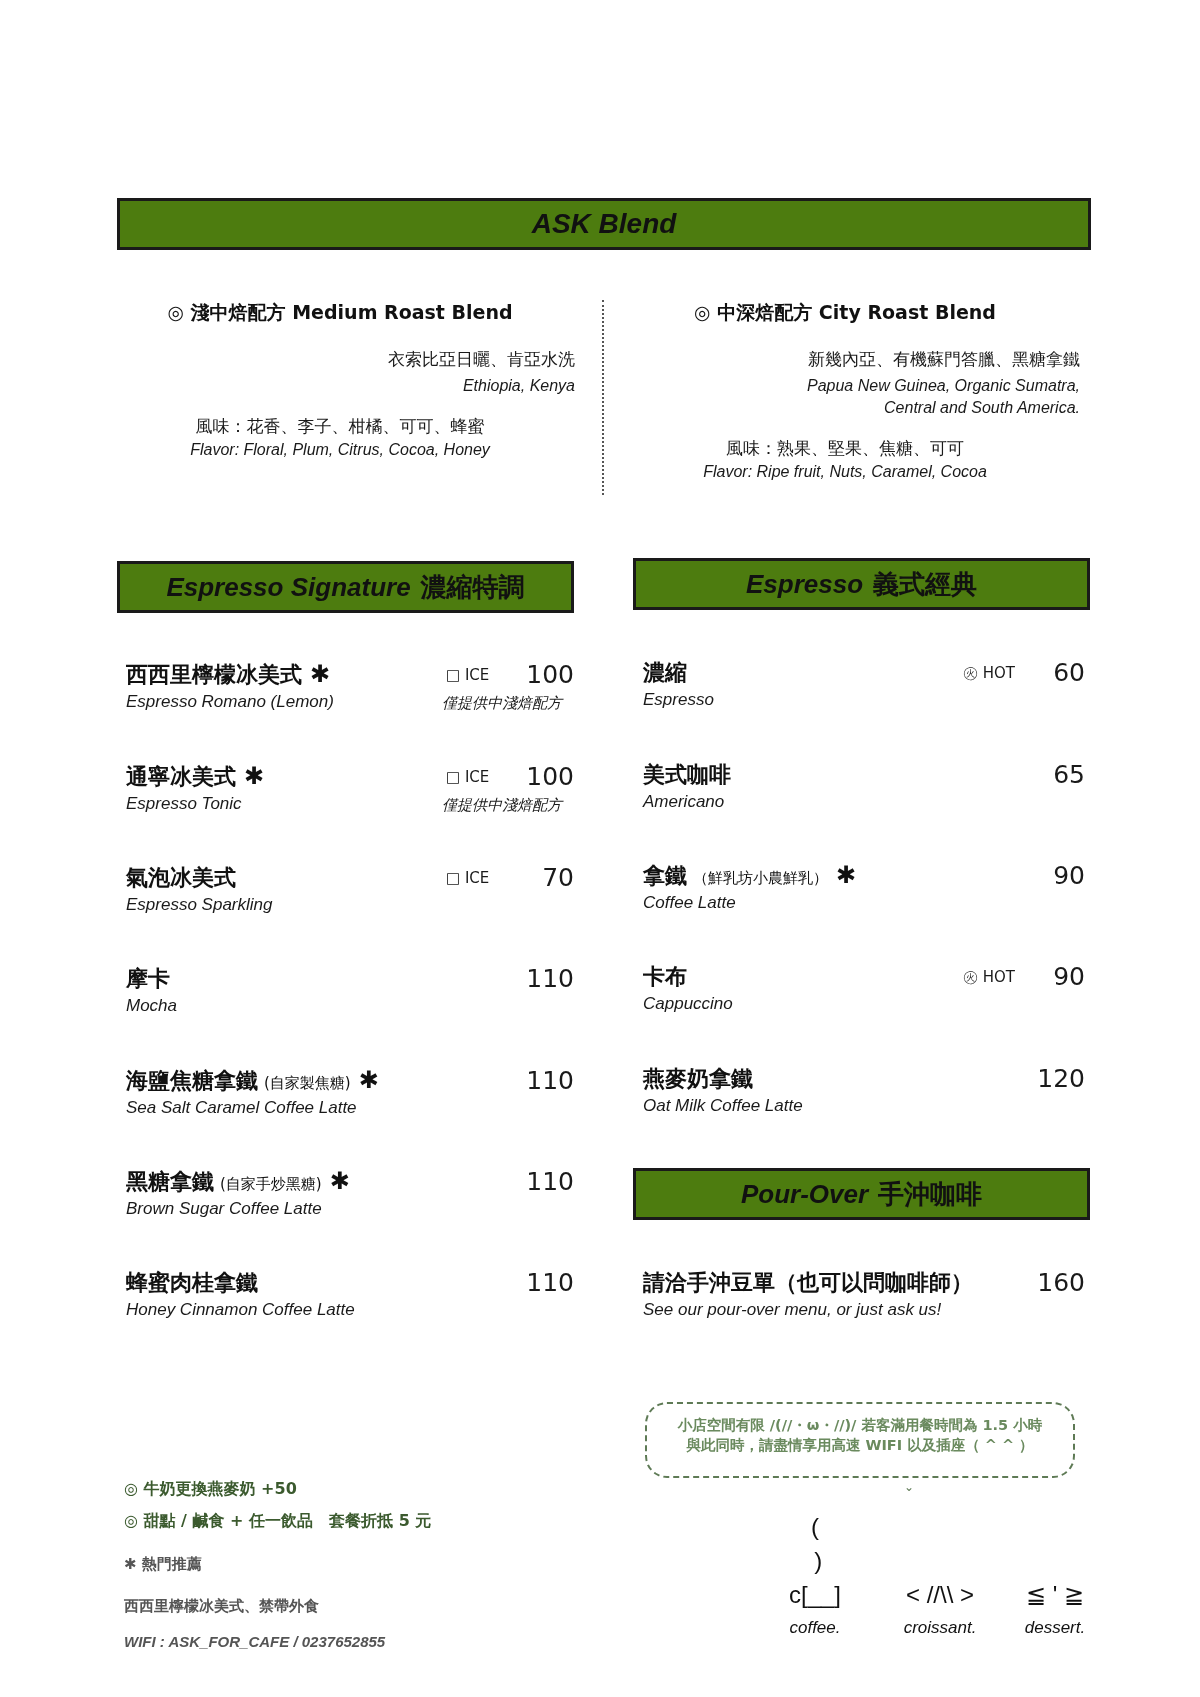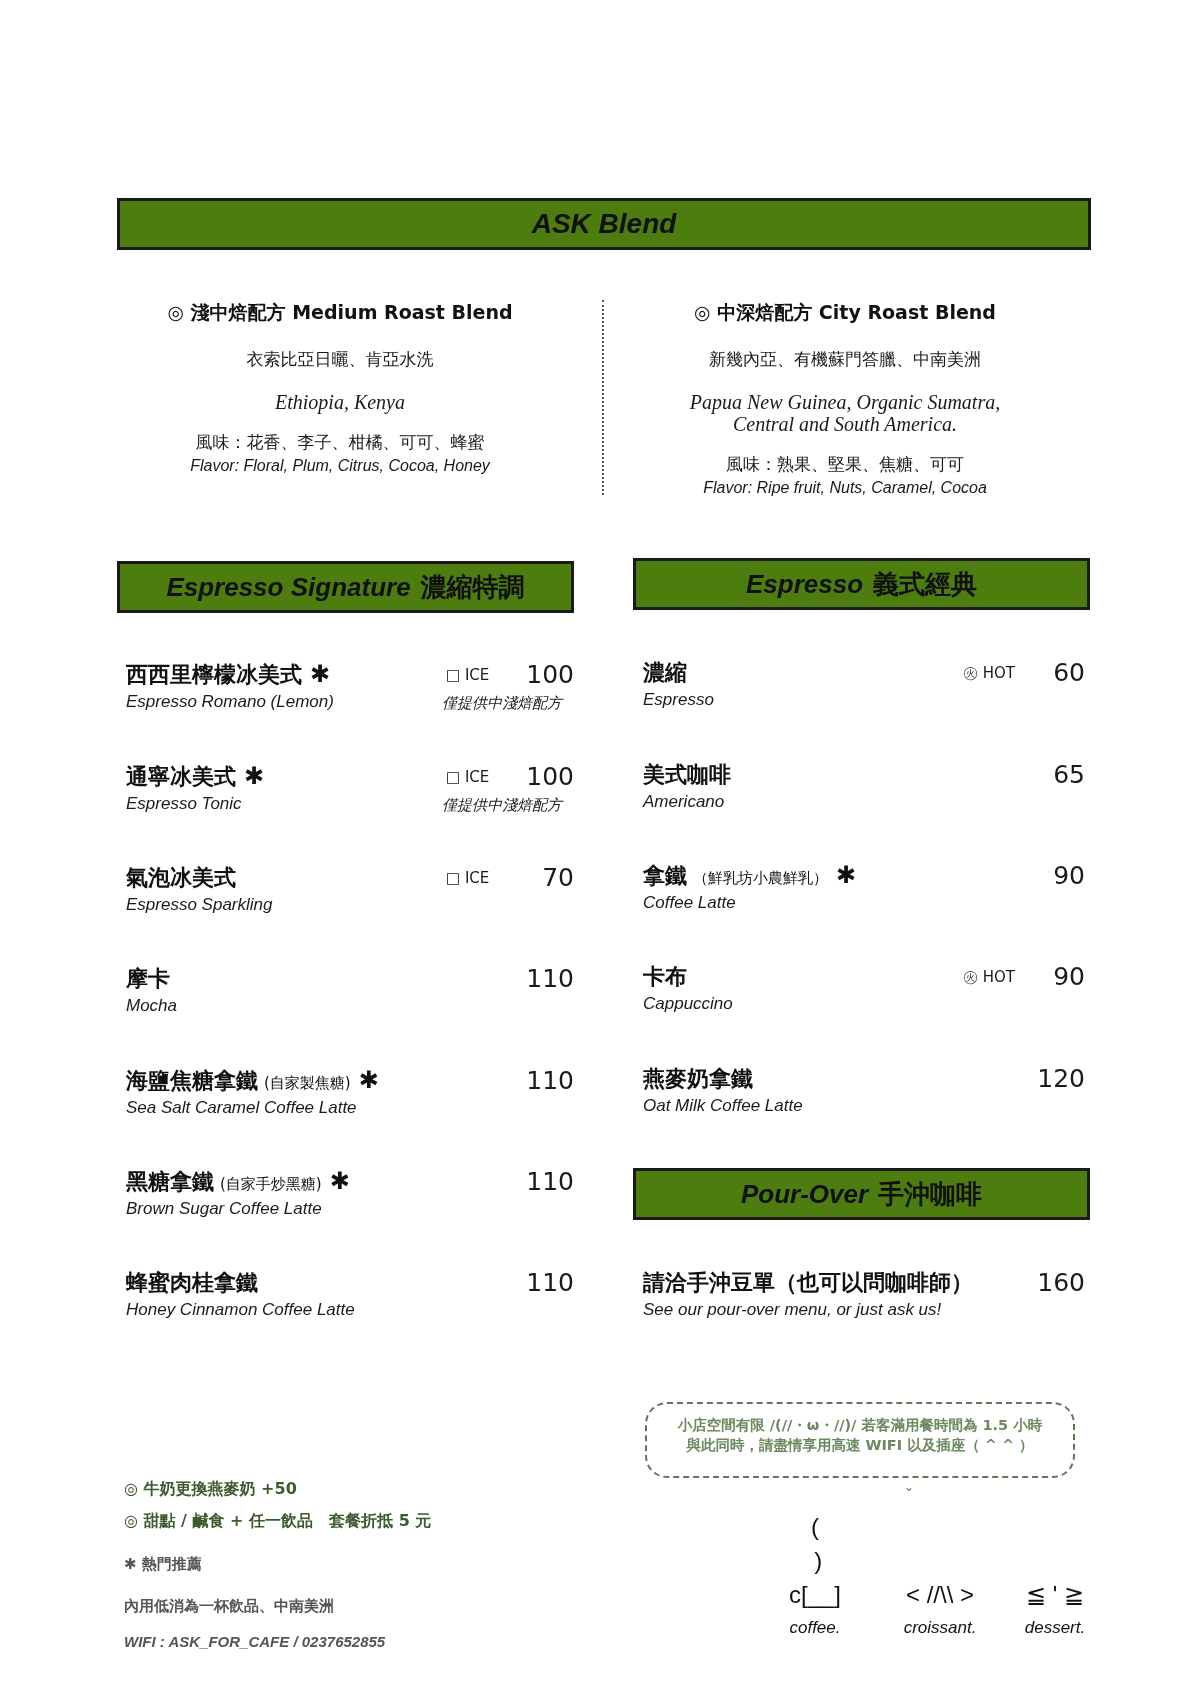--- a/index.html
+++ b/index.html
@@ -11,22 +11,22 @@
     display: flex; align-items: center; justify-content: center;
     font-weight: bold; color: #111;
   }
   .box-title .en { font-style: italic; font-family: "Liberation Sans", sans-serif; font-weight: bold; }
   .box-title .zh { margin-left: 10px; font-weight: bold; }
 
   #ask-blend { left: 117px; top: 198px; width: 974px; height: 52px; font-size: 28px; }
 
   .blend-col { position: absolute; top: 300px; width: 470px; text-align: center; }
   .blend-col .heading { font-size: 19px; font-weight: bold; color: #111; margin-bottom: 22px; white-space: nowrap; }
-  .blend-col .origin-zh { font-size: 17px; margin-bottom: 20px; }
-  .blend-col .origin-en { font-size: 20px; font-style: italic; font-family: Liberation Serif, serif; line-height: 22px; margin-bottom: 18px; }
+  .blend-col .origin-zh { font-size: 17px; margin-bottom: 4px; text-align: right; }
+  .blend-col .origin-en { font-size: 16px; font-style: italic; font-family: Liberation Sans, sans-serif; line-height: 22px; margin-bottom: 18px; text-align: right; }
   .blend-col .flavor-zh { font-size: 17px; margin-bottom: 3px; }
   .blend-col .flavor-en { font-size: 16px; font-style: italic; font-family: "Liberation Sans", sans-serif; }
   #blend-left { left: 105px; }
   #blend-left .origin-zh { margin-top: 14px; }
   #blend-right { left: 610px; }
 
   .divider-dotted { position: absolute; left: 602px; top: 300px; height: 195px; border-left: 2px dotted #555; }
 
   #sig-title { left: 117px; top: 561px; width: 457px; height: 52px; font-size: 26px; }
   #esp-title { left: 633px; top: 558px; width: 457px; height: 52px; font-size: 26px; }
@@ -83,21 +83,21 @@
   <div class="origin-zh">衣索比亞日曬、肯亞水洗</div>
   <div class="origin-en">Ethiopia, Kenya</div>
   <div class="flavor-zh">風味：花香、李子、柑橘、可可、蜂蜜</div>
   <div class="flavor-en">Flavor: Floral, Plum, Citrus, Cocoa, Honey</div>
 </div>
 
 <div class="divider-dotted"></div>
 
 <div id="blend-right" class="blend-col">
   <div class="heading">◎ 中深焙配方 City Roast Blend</div>
-  <div class="origin-zh">新幾內亞、有機蘇門答臘、中南美洲</div>
+  <div class="origin-zh">新幾內亞、有機蘇門答臘、黑糖拿鐵</div>
   <div class="origin-en" style="margin-bottom:0">Papua New Guinea, Organic Sumatra,</div>
   <div class="origin-en">Central and South America.</div>
   <div class="flavor-zh">風味：熟果、堅果、焦糖、可可</div>
   <div class="flavor-en">Flavor: Ripe fruit, Nuts, Caramel, Cocoa</div>
 </div>
 
 <div id="sig-title" class="box-title">
   <span class="en">Espresso Signature</span>
   <span class="zh">濃縮特調</span>
 </div>
@@ -201,21 +201,21 @@
   <div>與此同時，請盡情享用高速 WIFI 以及插座（ ^ ^ ）</div>
 </div>
 <div class="bubble-tail">⌄</div>
 
 <div class="green-notes">
   <div>◎ 牛奶更換燕麥奶 +50</div>
   <div>◎ 甜點 / 鹹食 + 任一飲品　套餐折抵 5 元</div>
 </div>
 
 <div id="hot-pick" class="gray-notes">✱ 熱門推薦</div>
-<div id="min-order" class="gray-notes">內用低消為一杯飲品、中南美洲</div>
+<div id="min-order" class="gray-notes">西西里檸檬冰美式、禁帶外食</div>
 <div id="wifi" class="gray-notes">WIFI : ASK_FOR_CAFE / 0237652855</div>
 
 <div id="coffee-art" class="ascii">
   <div class="art">(
  )
 c[__]</div>
   <div class="label">coffee.</div>
 </div>
 <div id="croissant-art" class="ascii">
   <div class="art">&lt; //\\ &gt;</div>

